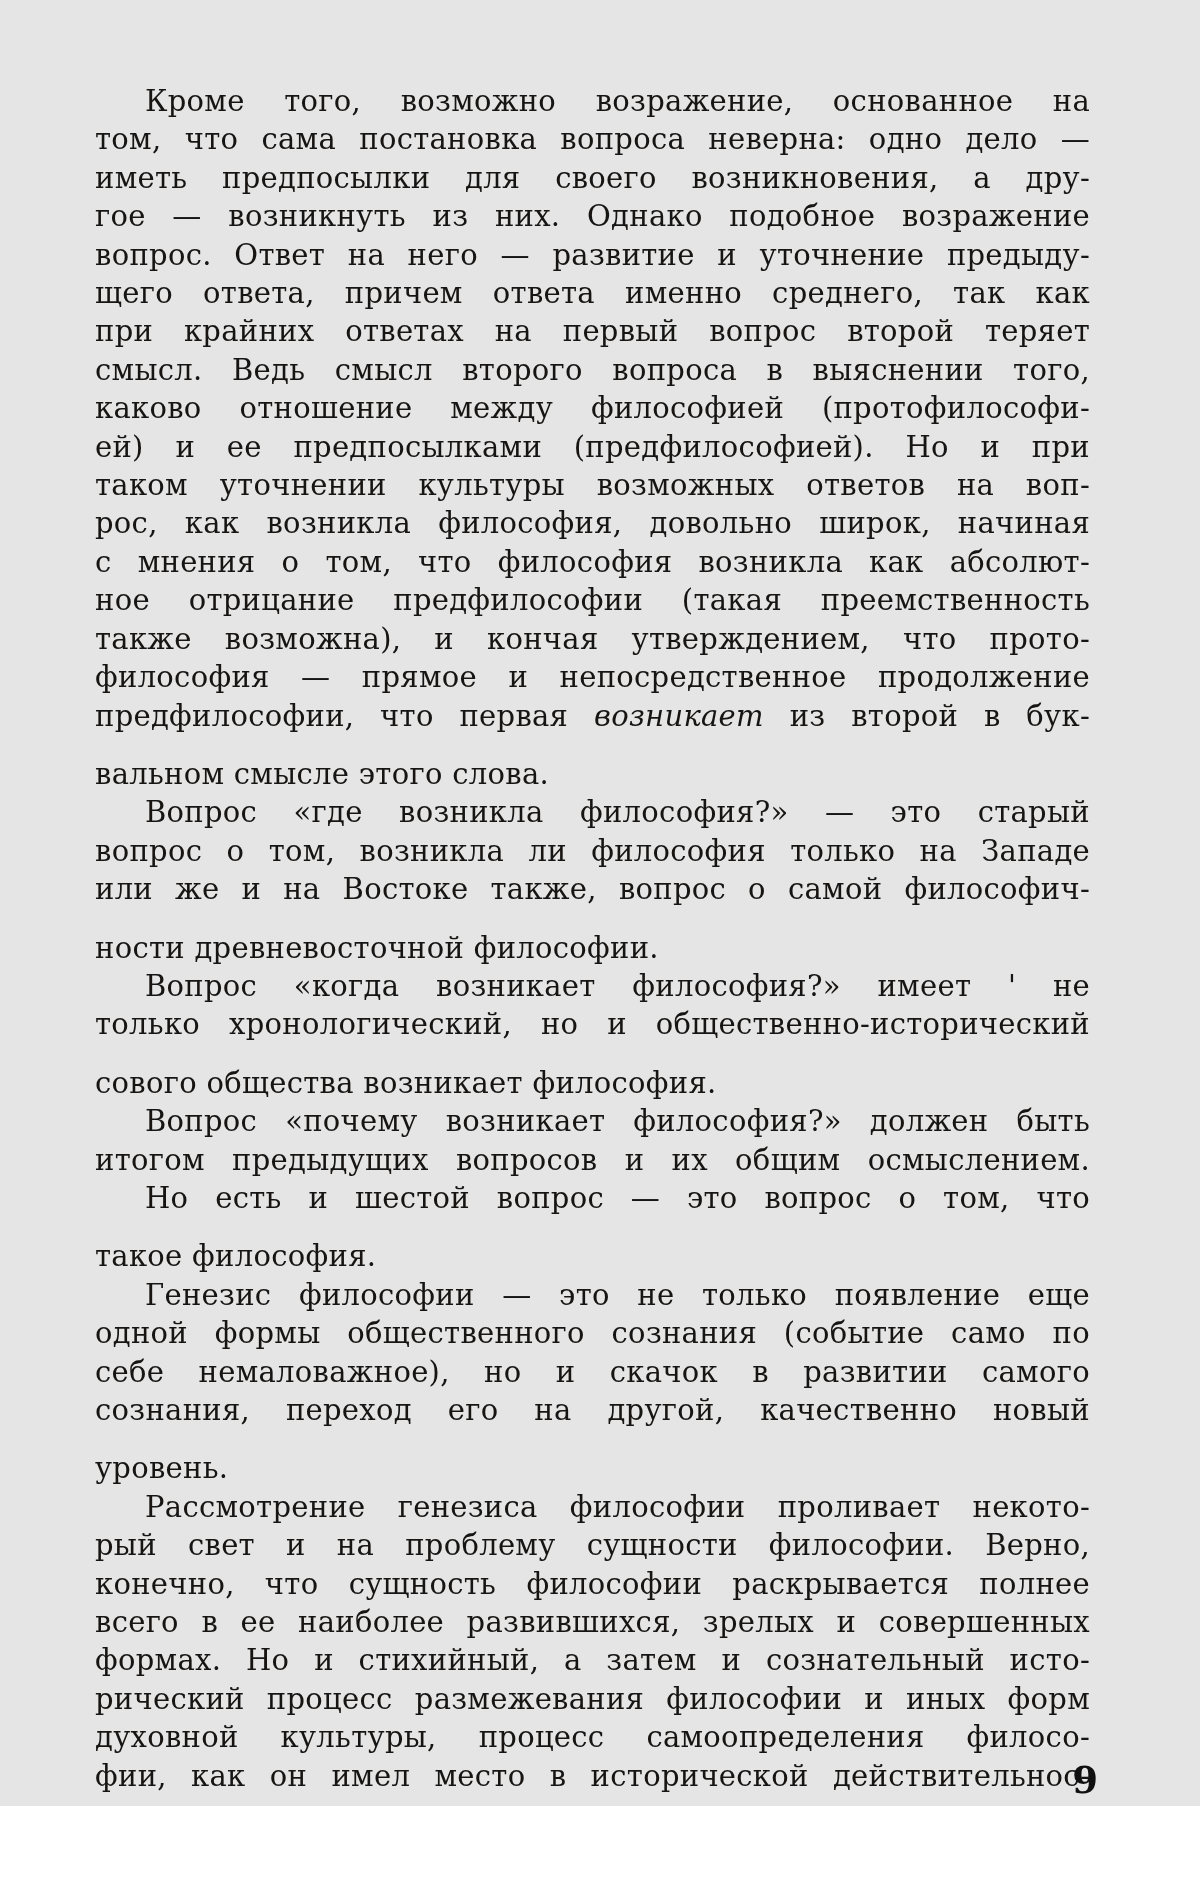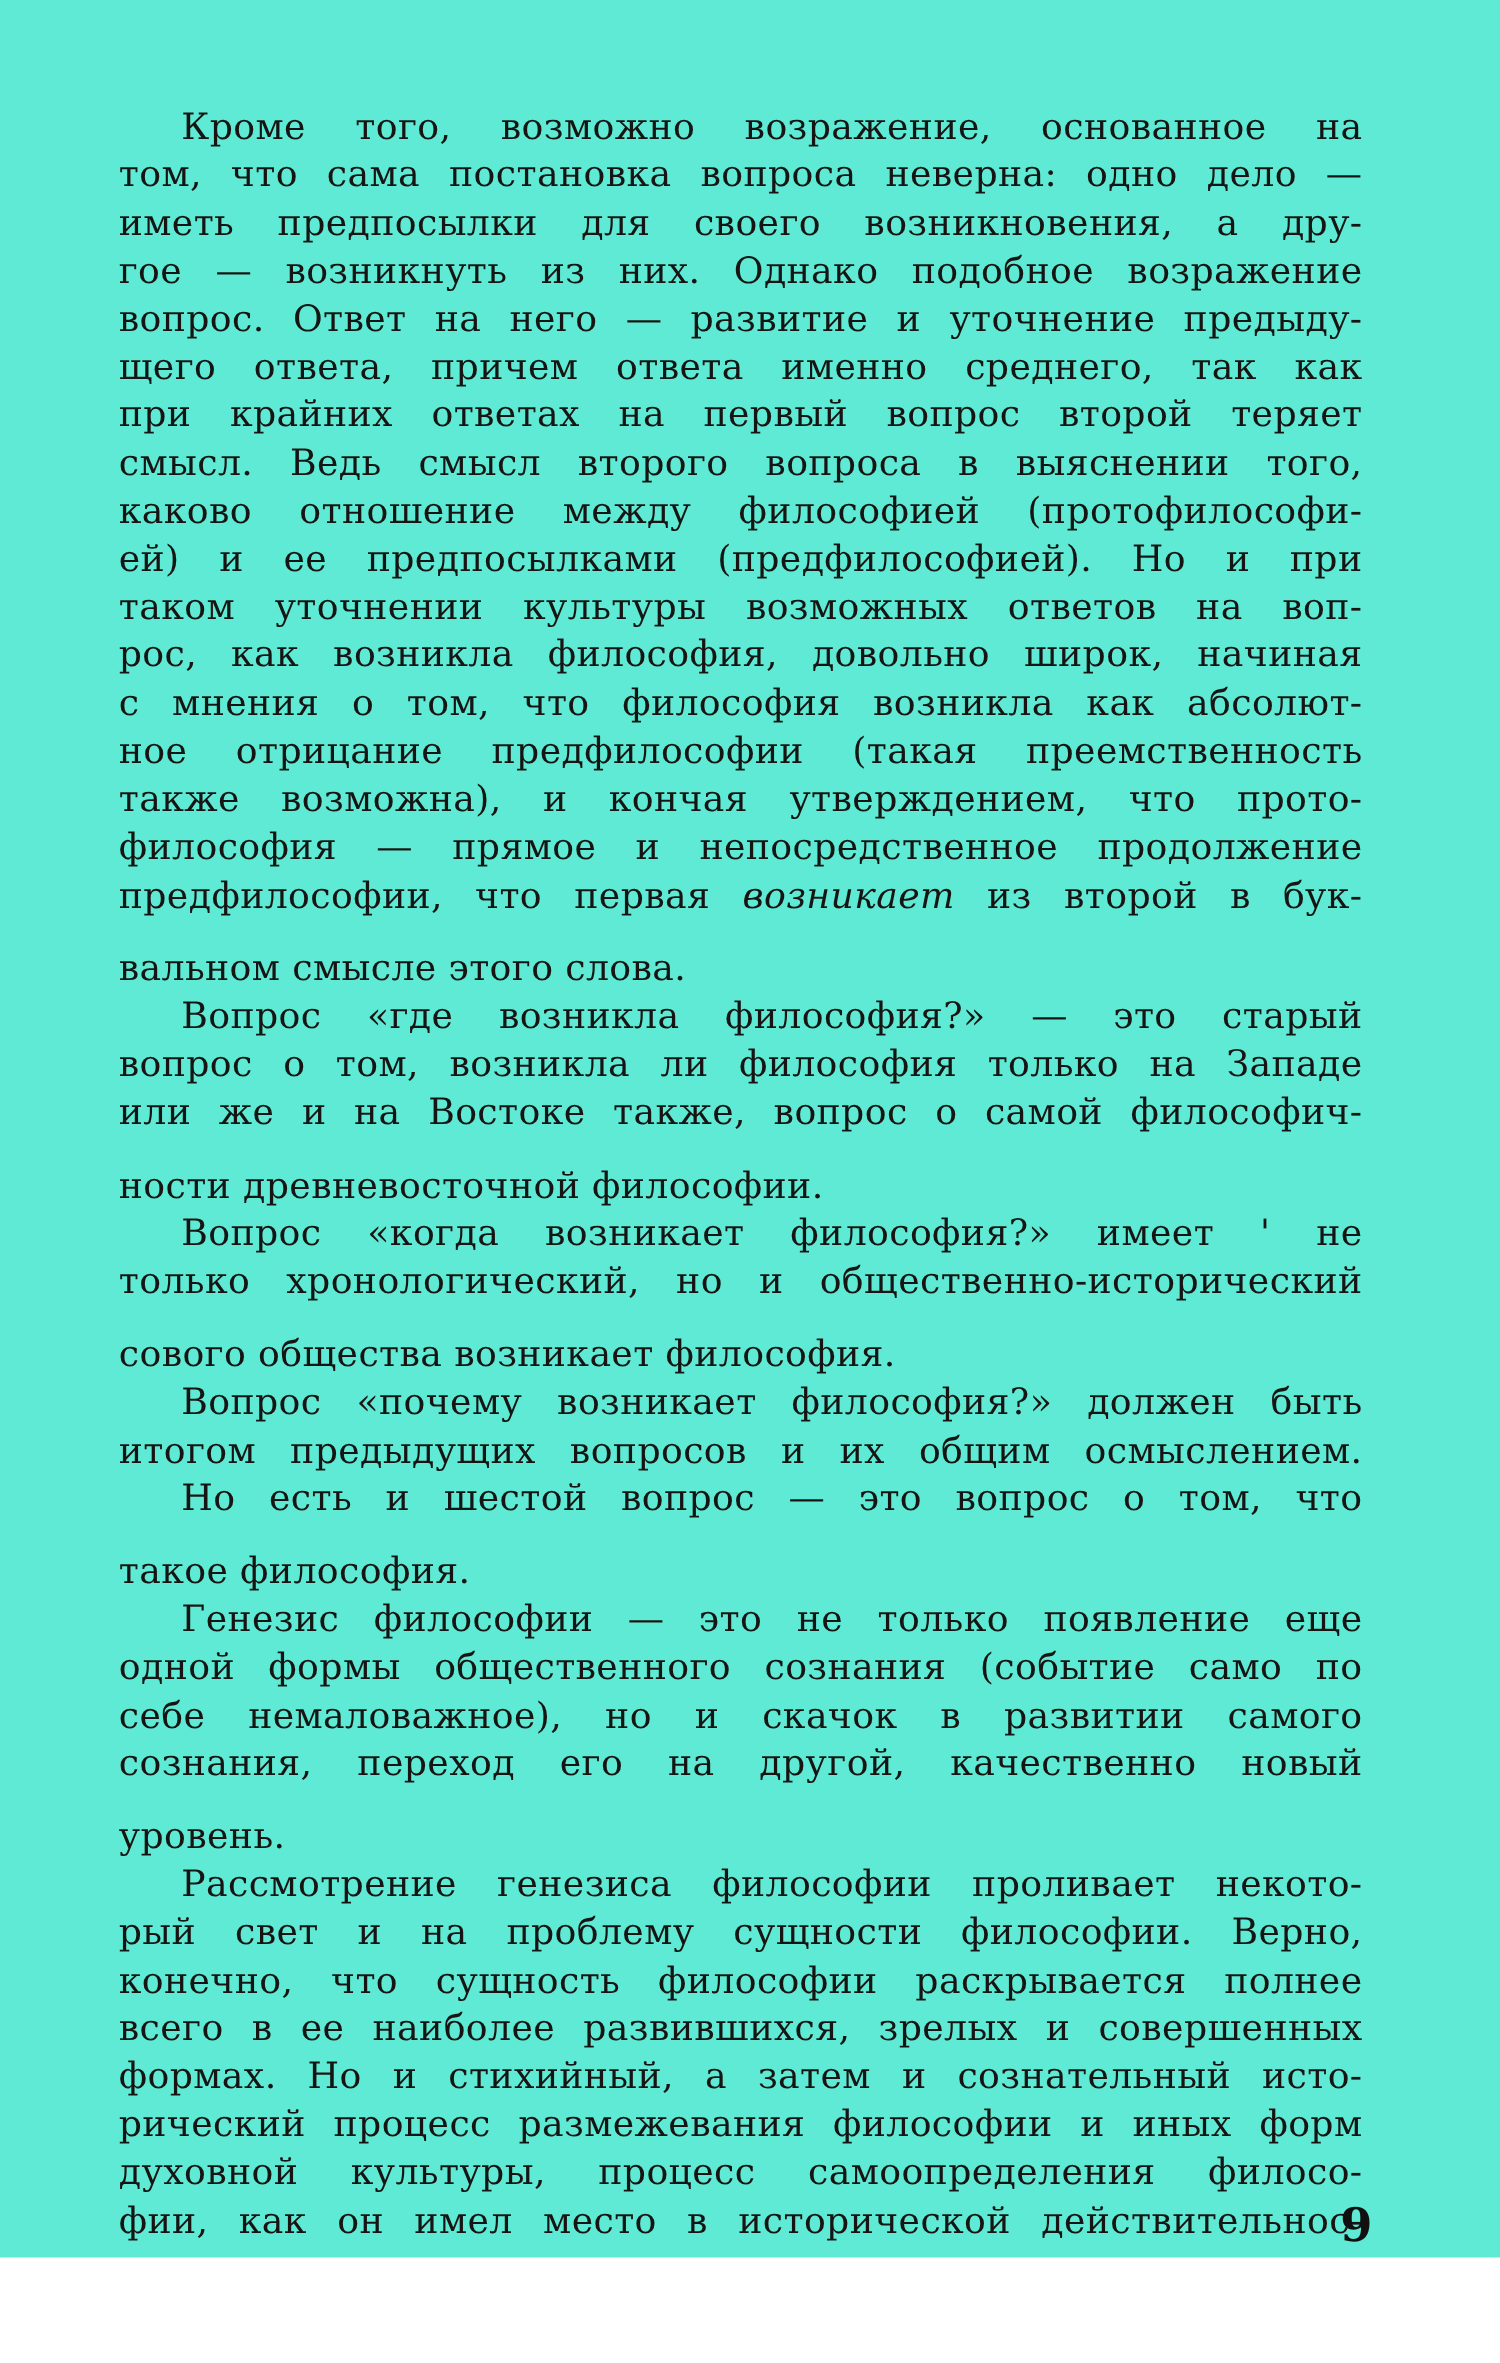--- a/index.html
+++ b/index.html
@@ -2,21 +2,21 @@
 <html><head>
 <meta charset="utf-8">
 <style>
   html, body { margin: 0; padding: 0; }
   body { background: #ffffff; }
 
   .page {
     position: relative;
     width: 1200px;
     height: 1806px;
-    background: #5eead4;
+    background: #e5e5e5;
     overflow: hidden;
     font-family: "DejaVu Serif", serif;
   }
 
   .text-block {
     position: absolute;
     left: 95px;
     top: 82px;
     width: 995px;
   }

